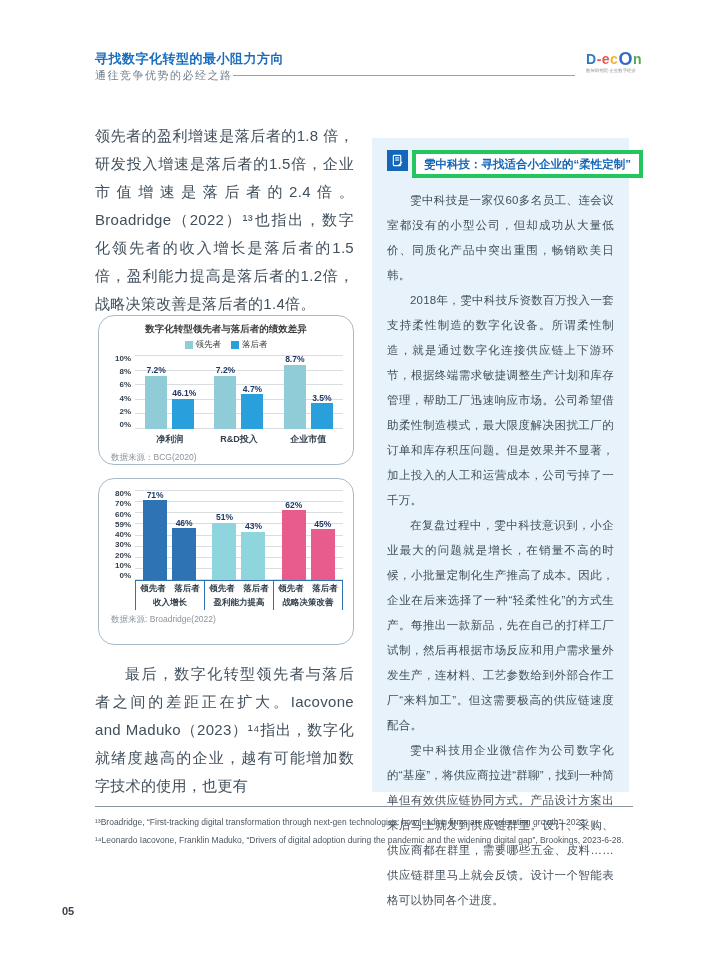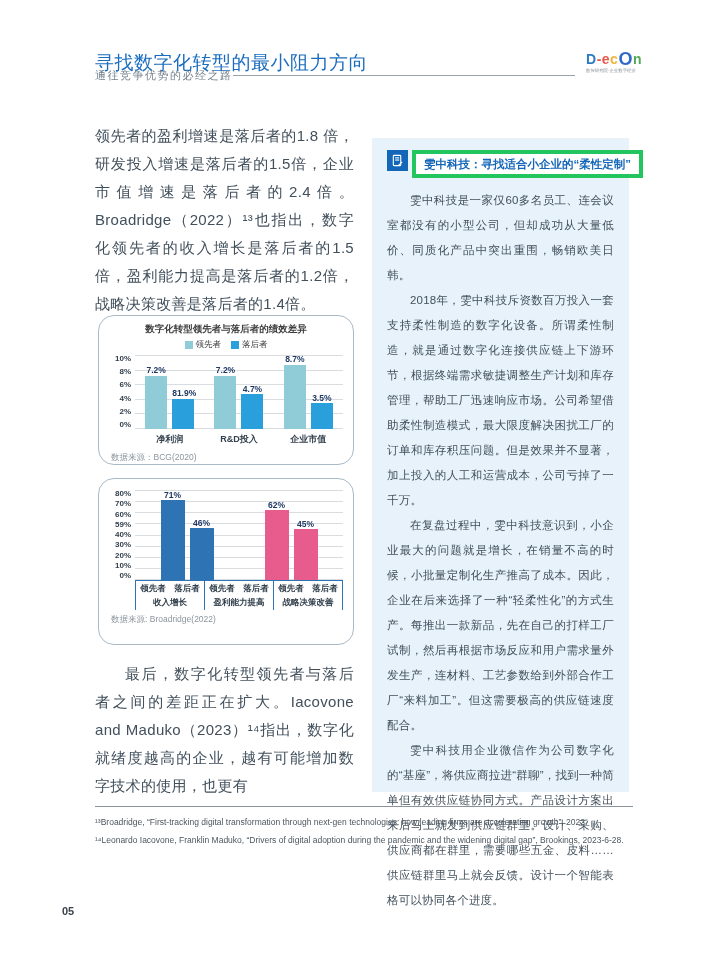--- a/index.html
+++ b/index.html
@@ -1,21 +1,21 @@
 <!DOCTYPE html>
 <html><head>
 <meta charset="utf-8">
 <style>
   * { margin:0; padding:0; box-sizing:border-box; }
   html,body { background:#e9e9e9; }
   body { font-family:"Liberation Sans","DejaVu Sans",sans-serif; }
   .page { position:relative; width:710px; height:970px; background:#ffffff; margin:0 auto; overflow:hidden; }
 
   
-  .hdr-title { position:absolute; left:95px; top:50px; font-size:19px; font-weight:normal; color:#1a6cbe; letter-spacing:0.5px; }
+  .hdr-title { position:absolute; left:95px; top:50px; font-size:13px; font-weight:bold; color:#1a6cbe; letter-spacing:0.5px; }
   .hdr-sub   { position:absolute; left:95px; top:68px; font-size:11px; color:#73808c; letter-spacing:1.5px; }
   .hdr-rule  { position:absolute; left:233px; top:75px; width:342px; height:1px; background:#98a2ab; }
   .logo      { position:absolute; left:586px; top:50px; width:70px; }
   .logo-word { font-weight:800; font-size:14px; line-height:16px; letter-spacing:0.5px; }
   .logo-word .ltr { display:inline-block; }
   .logo-word .ltr.big { font-size:18px; position:relative; top:1px; }
   .logo-tag  { font-size:8px; color:#8a9197; white-space:nowrap; transform:scale(0.55); transform-origin:left top; margin-top:1px; }
 
   
   .para { position:absolute; left:95px; width:259px; font-size:15px; line-height:28px; color:#42505c; text-align:justify; letter-spacing:0.3px; }
@@ -119,21 +119,21 @@
             <i></i>
             <i></i>
           </div>
         <div class="bars">
           <div class="bargroup">
             <div class="barcol">
                 <span class="barlabel">7.2%</span>
                 <div class="bar" style="background: rgb(143, 204, 216); height: 72%;"></div>
               </div>
             <div class="barcol">
-                <span class="barlabel">81.9%</span>
+                <span class="barlabel">46.1%</span>
                 <div class="bar" style="background: rgb(41, 160, 219); height: 41%;"></div>
               </div>
           </div>
           <div class="bargroup">
             <div class="barcol">
                 <span class="barlabel">7.2%</span>
                 <div class="bar" style="background: rgb(143, 204, 216); height: 72%;"></div>
               </div>
             <div class="barcol">
                 <span class="barlabel">4.7%</span>
@@ -192,20 +192,30 @@
                 <span class="barlabel">71%</span>
                 <div class="bar" style="background: rgb(46, 116, 181); height: 88.75%;"></div>
               </div>
             <div class="barcol">
                 <span class="barlabel">46%</span>
                 <div class="bar" style="background: rgb(46, 116, 181); height: 57.5%;"></div>
               </div>
           </div>
           <div class="bargroup">
             <div class="barcol">
+                <span class="barlabel">51%</span>
+                <div class="bar" style="background: rgb(142, 213, 222); height: 63.75%;"></div>
+              </div>
+            <div class="barcol">
+                <span class="barlabel">43%</span>
+                <div class="bar" style="background: rgb(142, 213, 222); height: 53.75%;"></div>
+              </div>
+          </div>
+          <div class="bargroup">
+            <div class="barcol">
                 <span class="barlabel">62%</span>
                 <div class="bar" style="background: rgb(231, 92, 141); height: 77.5%;"></div>
               </div>
             <div class="barcol">
                 <span class="barlabel">45%</span>
                 <div class="bar" style="background: rgb(231, 92, 141); height: 56.25%;"></div>
               </div>
           </div>
         </div>
       </div>

